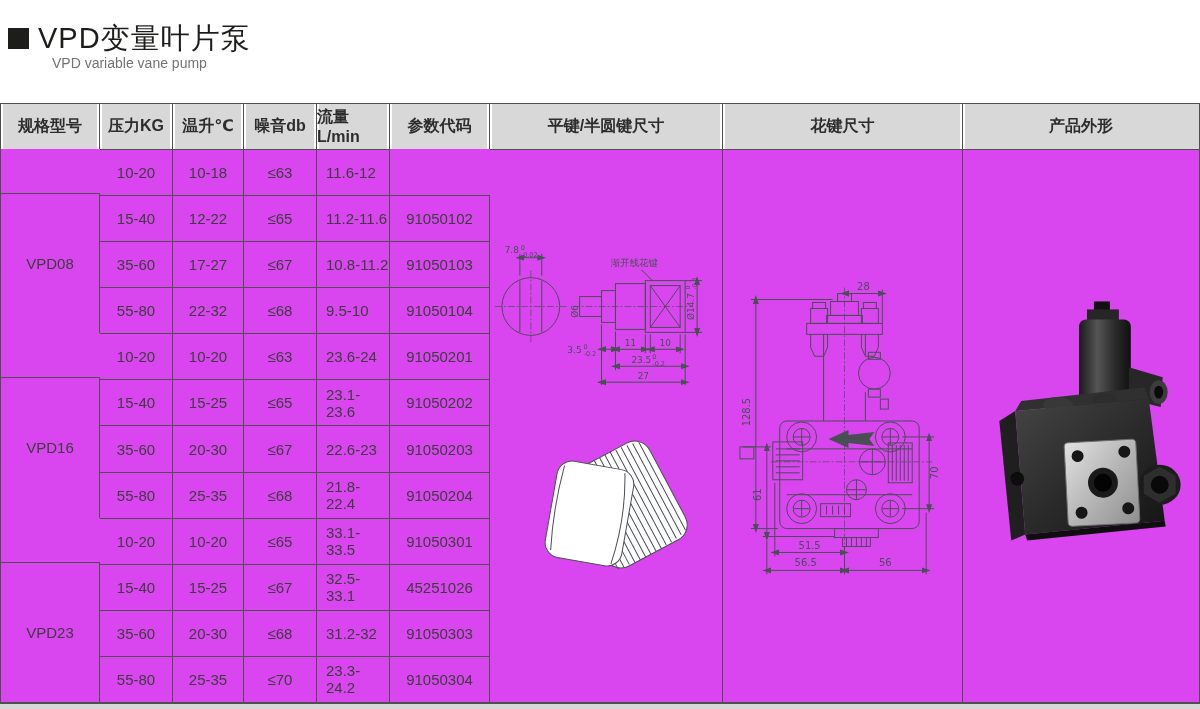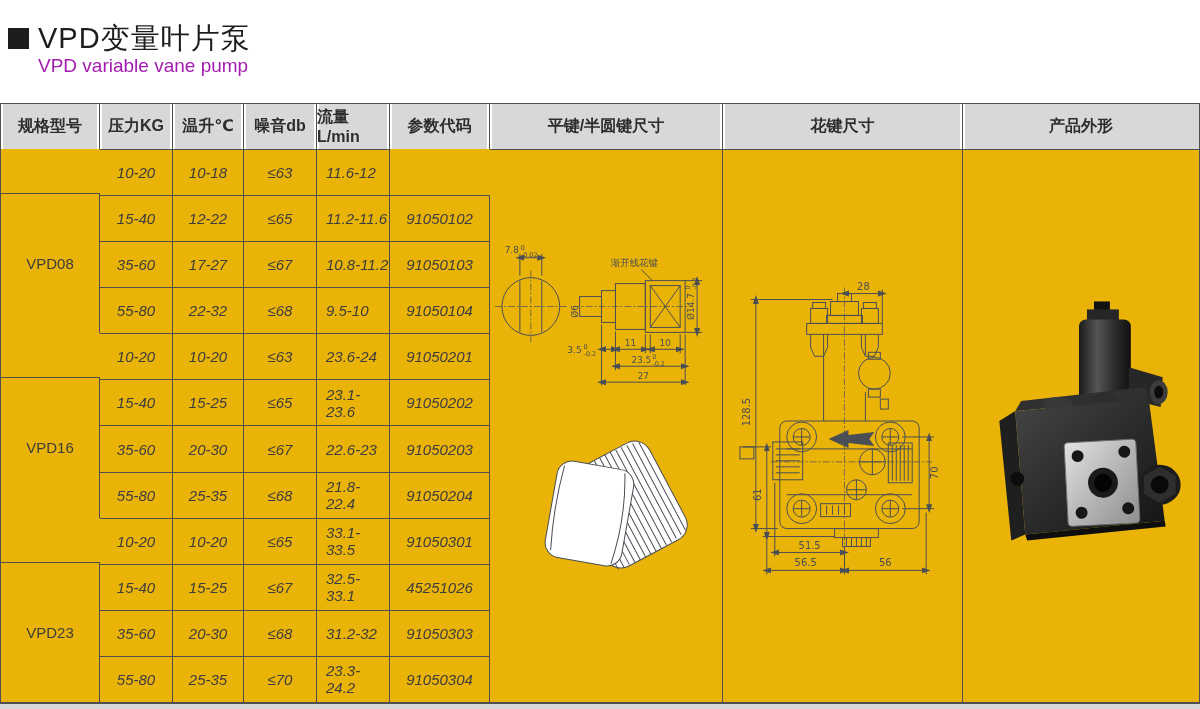--- a/index.html
+++ b/index.html
@@ -11,39 +11,39 @@
   html,body{margin:0;padding:0;}
   body{
     width:1200px;height:709px;position:relative;background:#fff;overflow:hidden;
     font-family:"Liberation Sans","DejaVu Sans",sans-serif;
   }
   
   .title-wrap{position:absolute;left:8px;top:24px;}
   .title-row{display:flex;align-items:center;gap:9px;}
   .bullet{width:21px;height:21px;background:#1d1d1b;flex:0 0 auto;}
   .page-title{font-size:29px;font-weight:normal;color:#1d1d1b;letter-spacing:1px;line-height:1;}
-  .page-sub{margin-left:30px;margin-top:3px;font-size:19px;color:#a21caf;line-height:1.1;}
+  .page-sub{margin-left:44px;margin-top:3px;font-size:14px;color:#737373;line-height:1.1;}
   
   .spec-table{
     position:absolute;left:0;top:103px;width:1200px;height:600px;
-    display:grid;box-sizing:border-box;border:1px solid var(--bd);background:#eab308;
+    display:grid;box-sizing:border-box;border:1px solid var(--bd);background:#d946ef;
     grid-template-columns:99px 73px 71px 73px 73px 100px 233px 240px 236px;
     grid-template-rows:45px repeat(12,1fr);
   }
   .th{
     grid-row:1;background:var(--hd);display:flex;align-items:center;justify-content:center;
     font-weight:bold;font-size:16px;color:#2d2d2d;
     border-right:1px solid var(--bd);
     box-shadow:inset 2px 0 0 #fff, inset -2px 0 0 #fff;
   }
   .th.last{border-right:none;box-shadow:inset 2px 0 0 #fff;}
   .td{
     border-right:1px solid var(--bd);border-top:1px solid var(--bd);
     display:flex;align-items:center;justify-content:center;
-    font-size:15px;color:var(--tx);font-style:italic;
+    font-size:15px;color:var(--tx);
   }
   .td.flow{justify-content:flex-start;padding-left:9px;}
   .model{
     grid-column:1;border-right:1px solid var(--bd);border-top:1px solid var(--bd);
     display:flex;align-items:center;justify-content:center;font-size:15px;color:var(--tx);margin-top:44px;
   }
   .cell-draw{border-right:1px solid var(--bd);border-top:1px solid var(--bd);grid-row:2/14;position:relative;}
   .cell-draw.last{border-right:none;}
   .cell-draw svg{position:absolute;inset:0;width:100%;height:100%;}
   .c1{grid-column:1}.c2{grid-column:2}.c3{grid-column:3}.c4{grid-column:4}.c5{grid-column:5}

